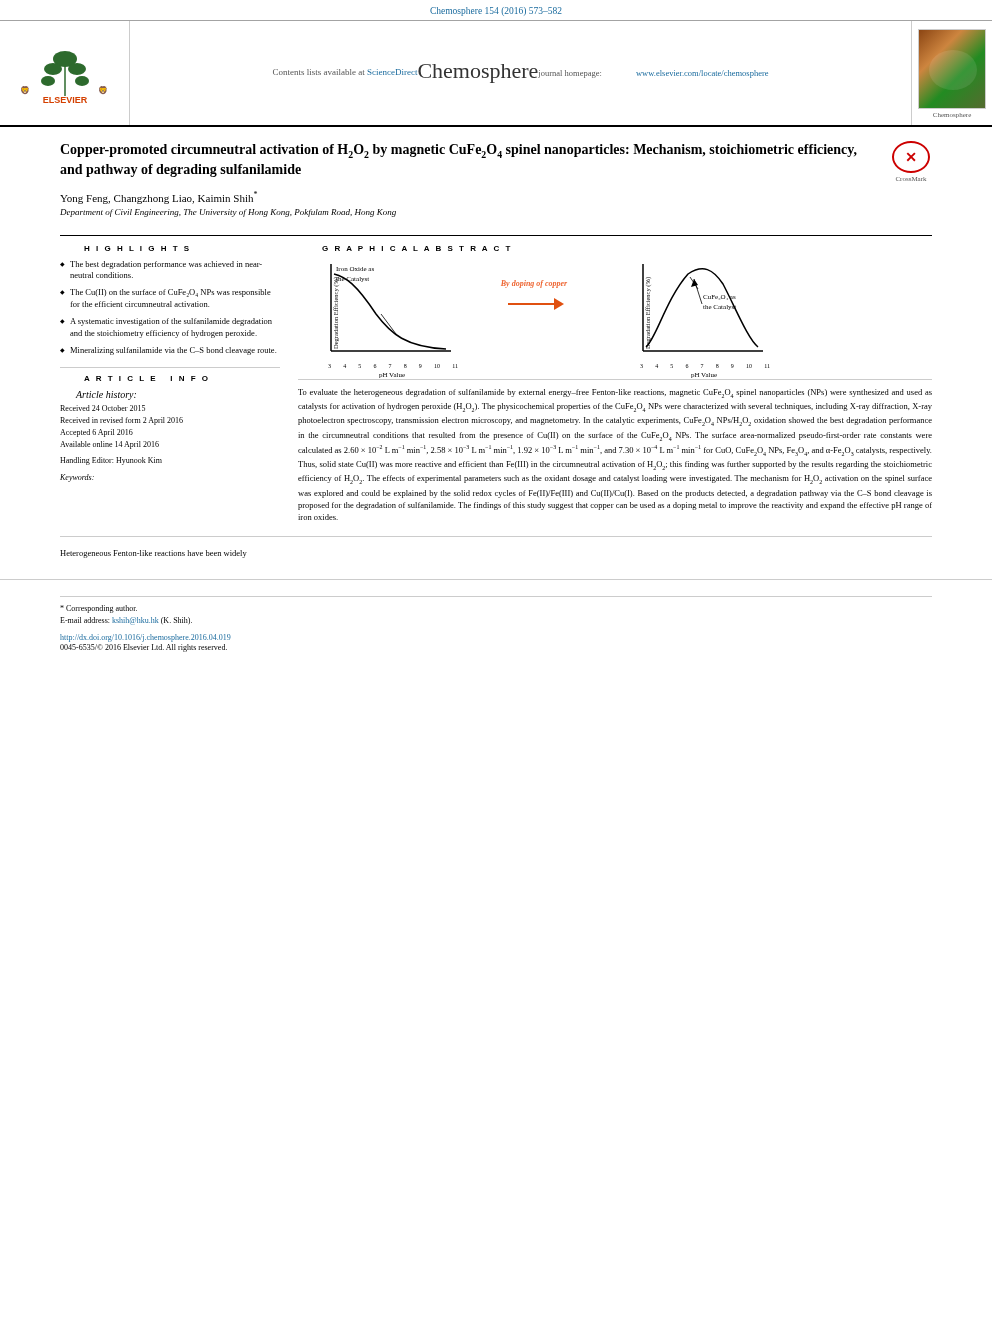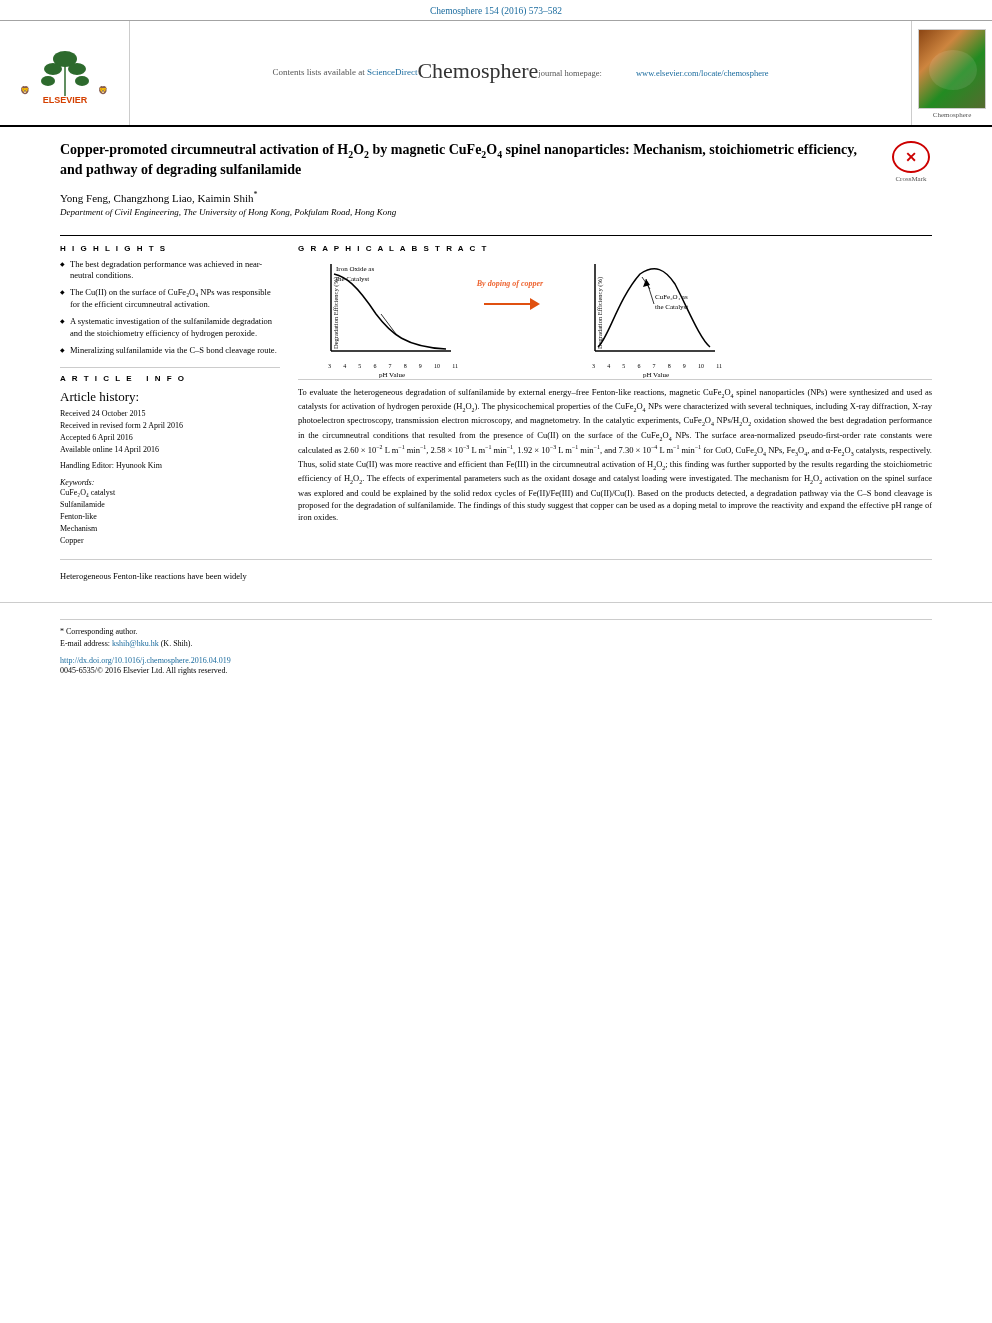--- a/index.html
+++ b/index.html
@@ -180,20 +180,21 @@
       flex: 1;
     }
     .section-head {
       font-size: 8px;
       letter-spacing: 2px;
       text-transform: uppercase;
       font-weight: bold;
       color: #000;
       margin-bottom: 6px;
       font-family: Arial, sans-serif;
+      margin-left: 24px;
     }
     .highlights-list {
       list-style: none;
       padding: 0;
       margin: 0;
     }
     .highlights-list li {
       font-size: 8.5px;
       line-height: 1.4;
       margin-bottom: 5px;
@@ -208,21 +209,21 @@
       font-size: 6px;
       top: 1px;
       color: #000;
     }
     
     .graphical-abstract {
       margin-bottom: 10px;
     }
     .graph-charts {
       display: flex;
-      gap: 12px;
+      gap: 36px;
       align-items: flex-start;
       margin-top: 6px;
     }
     .chart-container {
       display: flex;
       flex-direction: column;
       align-items: center;
       position: relative;
       width: 160px;
     }
@@ -242,22 +243,24 @@
       margin-bottom: 4px;
       font-style: italic;
     }
     
     .article-info {
       border-top: 1px solid #ccc;
       padding-top: 6px;
       margin-top: 10px;
     }
     .info-label {
-      font-size: 13px;
+      font-size: 10px;
+      font-style: italic;
       margin-bottom: 3px;
+      margin-left: 16px;
     }
     .info-row {
       font-size: 8px;
       line-height: 1.5;
       color: #000;
     }
     .keywords-label {
       font-size: 8px;
       font-style: italic;
       margin-top: 6px;
@@ -400,27 +403,20 @@
 
     <div class="article-info">
       <div class="section-head">A R T I C L E &nbsp; I N F O</div>
       <div class="info-label">Article history:</div>
       <div class="info-row">Received 24 October 2015</div>
       <div class="info-row">Received in revised form 2 April 2016</div>
       <div class="info-row">Accepted 6 April 2016</div>
       <div class="info-row">Available online 14 April 2016</div>
       <div class="info-row" style="margin-top:4px;">Handling Editor: Hyunook Kim</div>
       <div class="keywords-label">Keywords:</div>
-      <div class="keywords-list">
-        <div>CuFe₂O₄ catalyst</div>
-        <div>Sulfanilamide</div>
-        <div>Fenton-like</div>
-        <div>Mechanism</div>
-        <div>Copper</div>
-      </div>
     </div>
 
   </div>
 
   <div class="col-right">
 
     <div class="graphical-abstract">
       <div class="section-head">G R A P H I C A L   A B S T R A C T</div>
       <div class="graph-charts">
 

